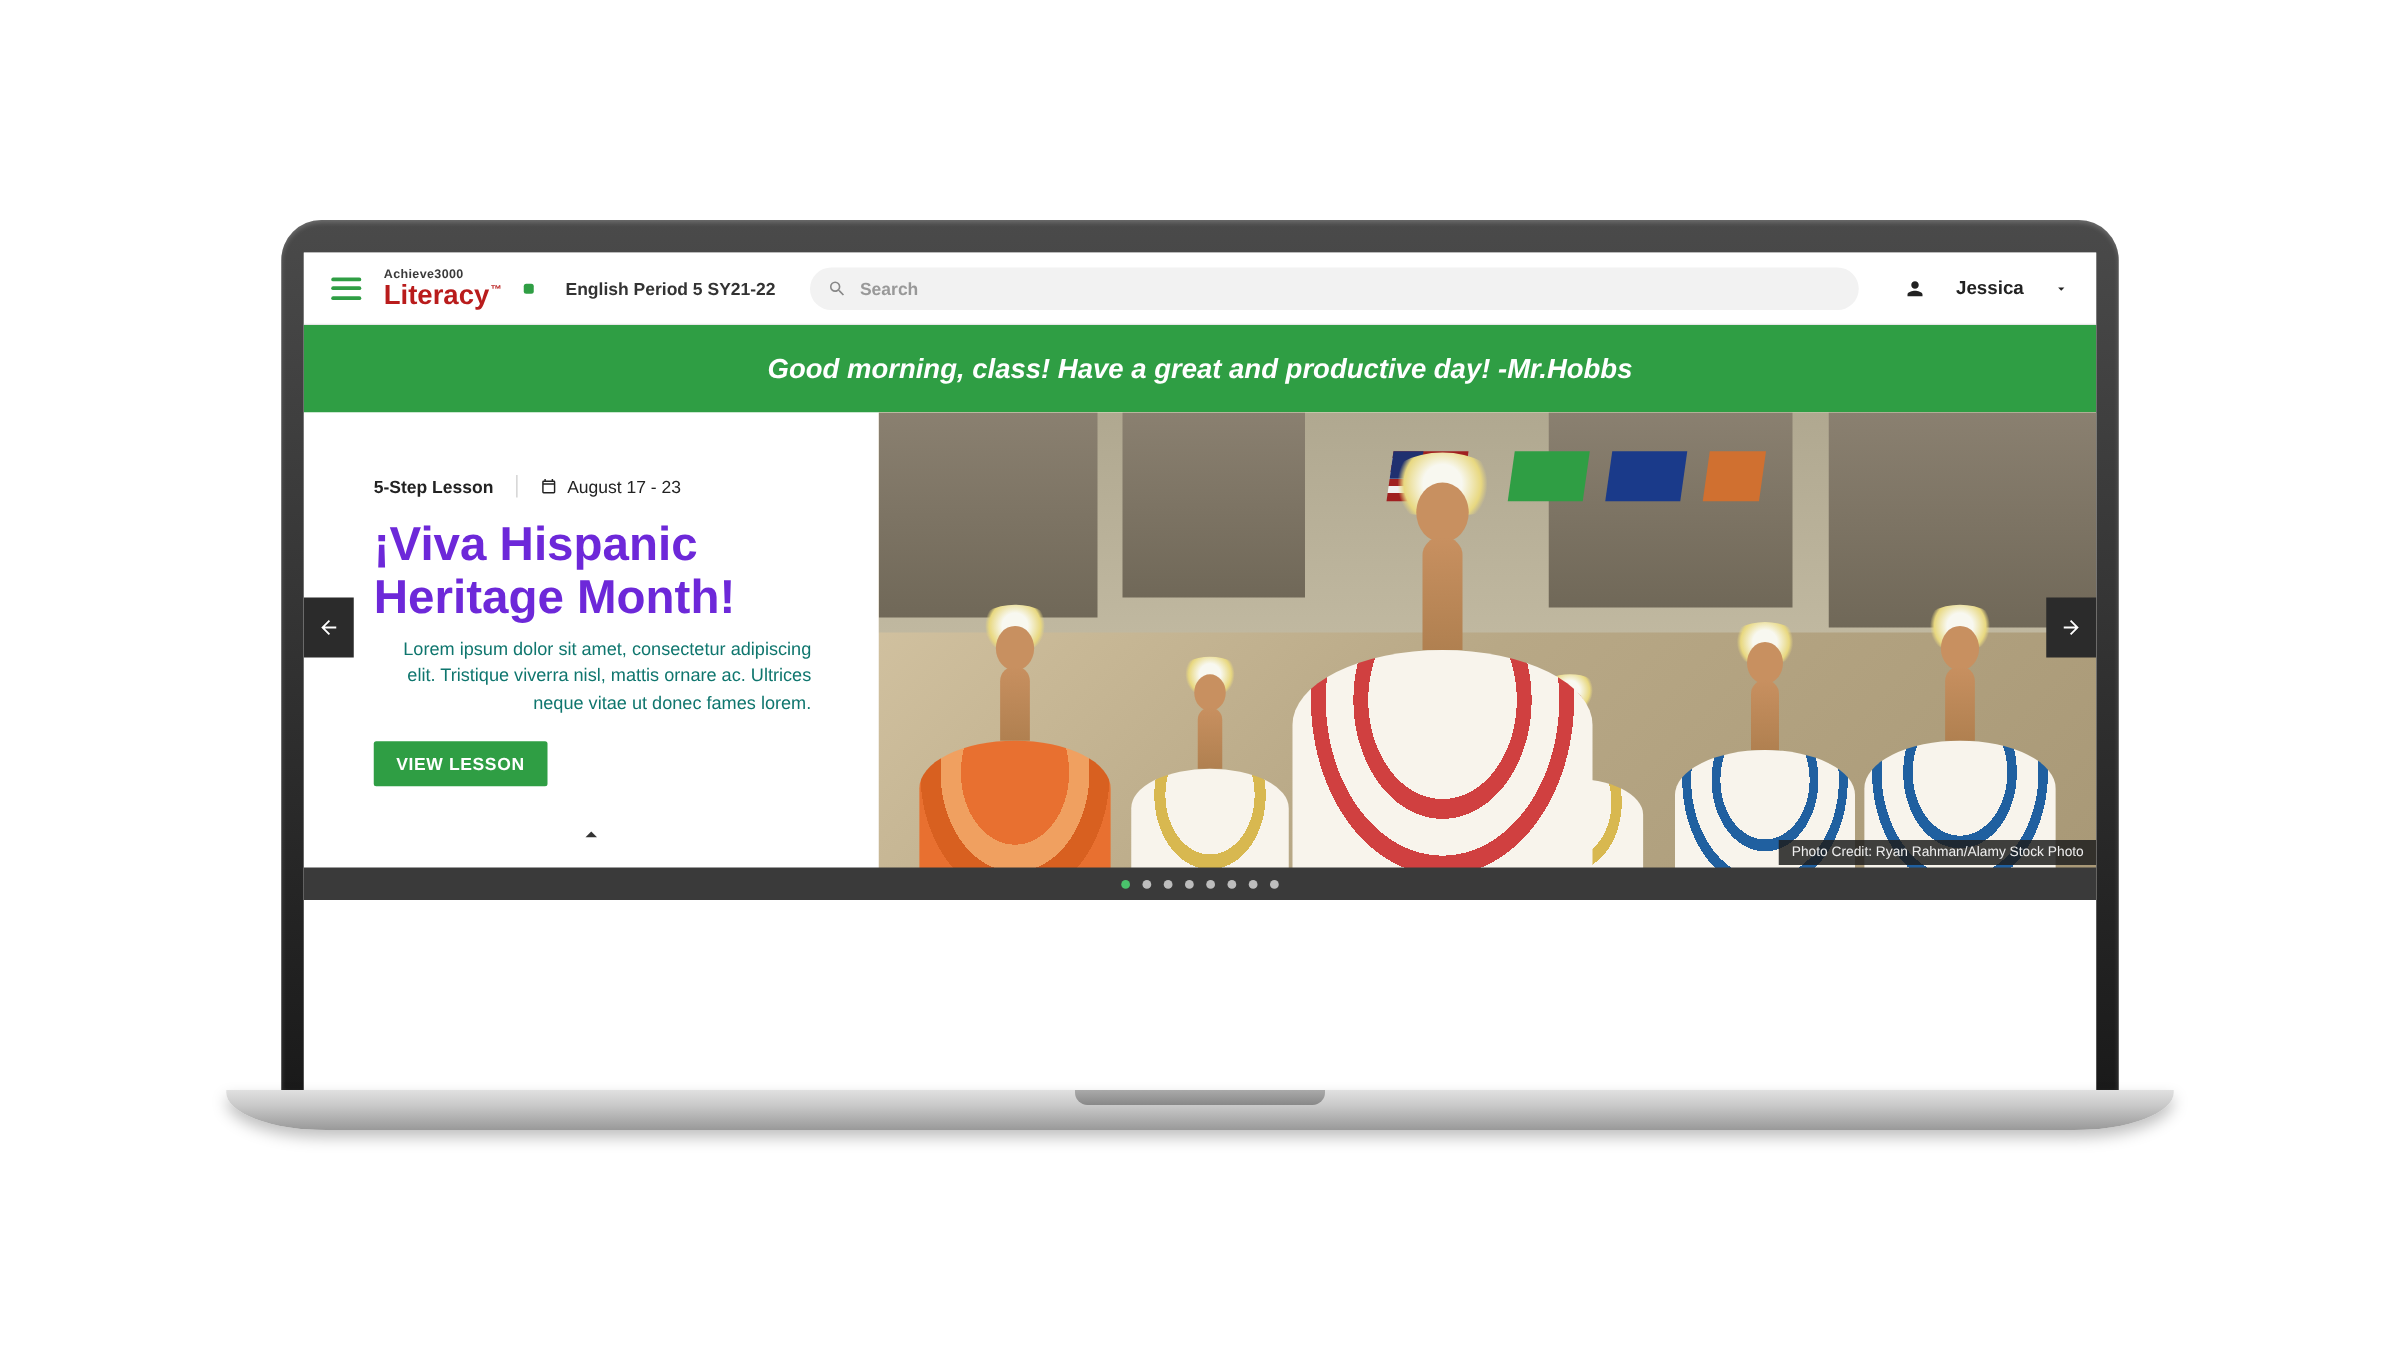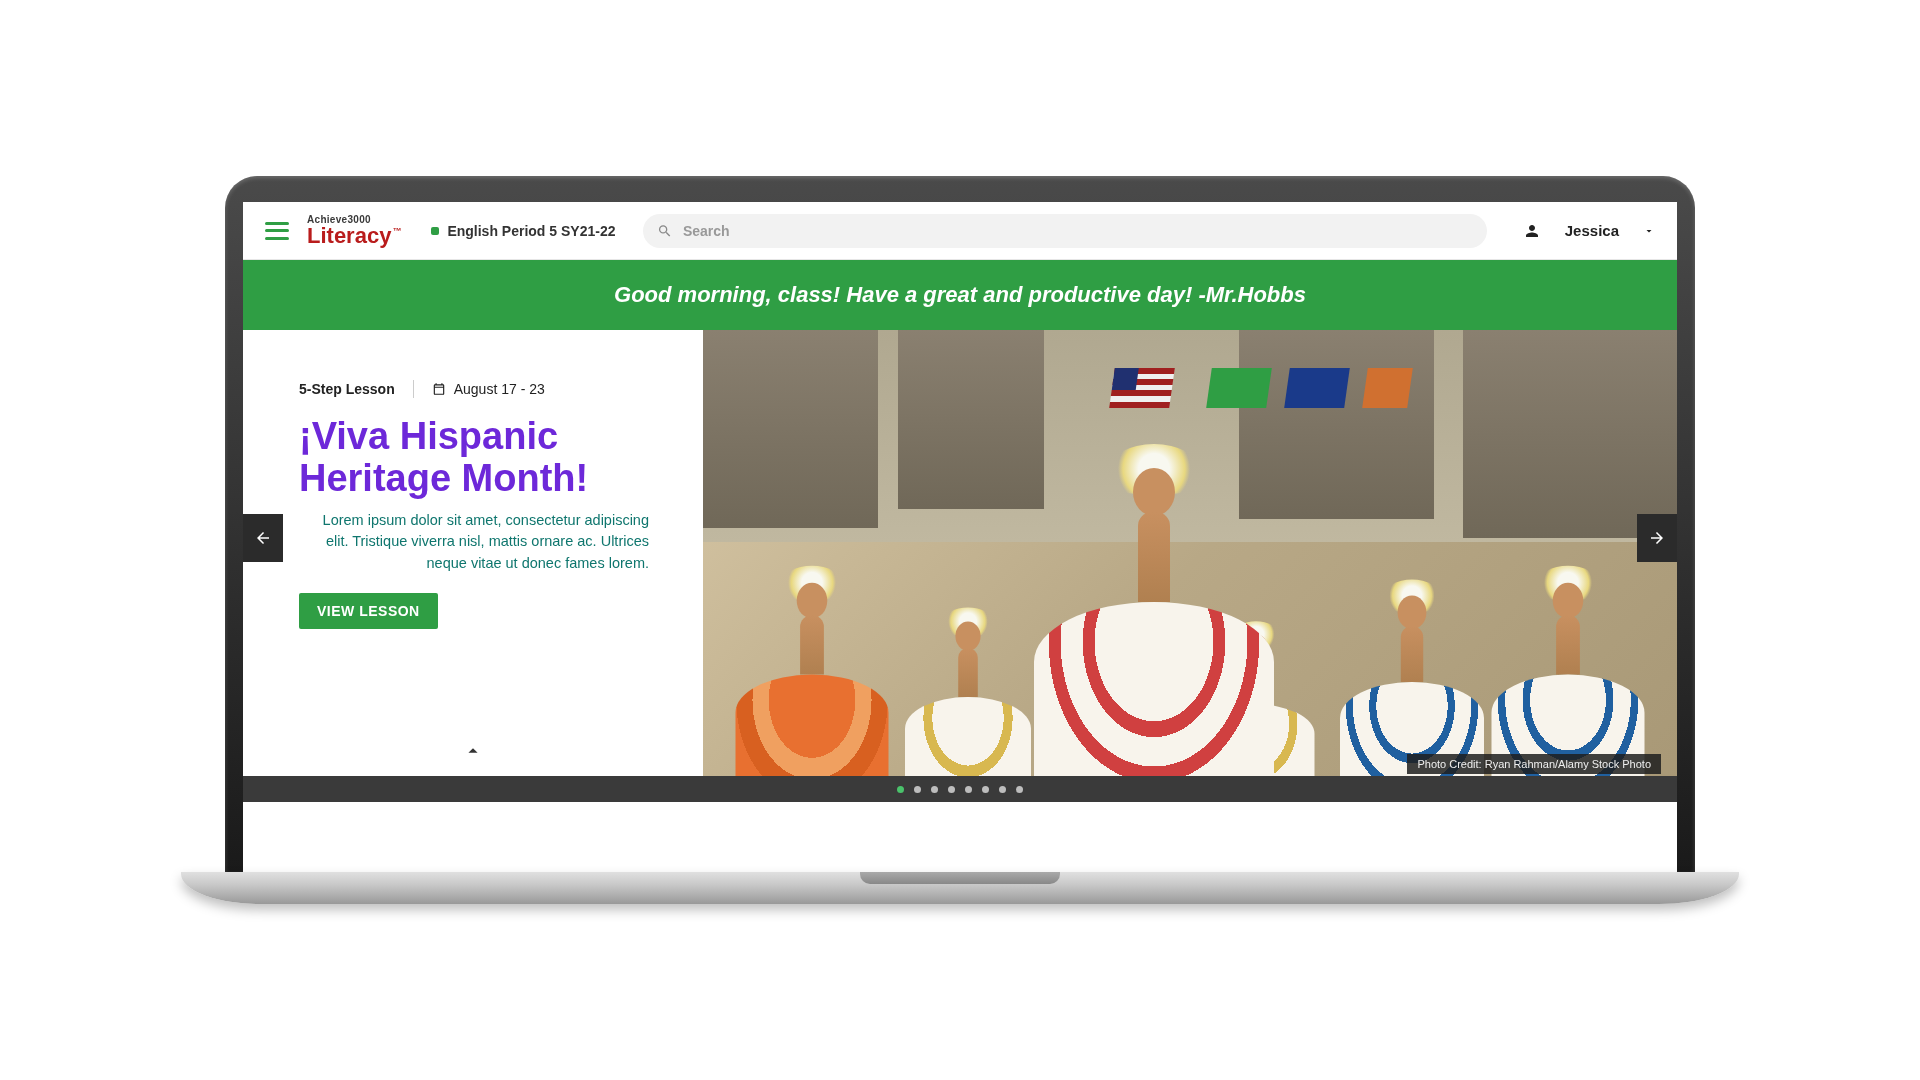--- a/index.html
+++ b/index.html
@@ -95,25 +95,24 @@
       content: "™";
       font-size: 9px;
       vertical-align: top;
       position: relative;
       top: 2px;
       margin-left: 1px;
     }
     .class-pill {
       display: flex;
       align-items: center;
-      gap: 8px;
+      gap: 25px;
       font-size: 14px;
       font-weight: 600;
       color: #333;
-      margin-left: 12px;
     }
     .class-pill-dot {
       width: 8px;
       height: 8px;
       background: #2f9e44;
       border-radius: 2px;
     }
     .search-wrap {
       flex: 1;
       display: flex;
@@ -167,21 +166,21 @@
       color: #fff;
       text-align: center;
       font-size: 22px;
       font-weight: 700;
       font-style: italic;
       padding: 22px 10px;
     }
     
     .carousel {
       position: relative;
-      height: 472px;
+      height: 390px;
       background: #fff;
     }
     .carousel-body {
       position: absolute;
       inset: 0;
       display: flex;
     }
     .carousel-left {
       width: 460px;
       padding: 50px 40px 20px 56px;
@@ -348,21 +347,21 @@
     .d-center .dancer-head { width: 42px; height: 48px; top:-44px;}
     .d-center .dancer-headdress { width:90px; height:50px; top:-68px;}
     .d-left1 { left: 2%; z-index: 3; transform: scale(0.85); transform-origin: bottom;}
     .d-left2 { left: 18%; z-index: 2; transform: scale(0.7); transform-origin: bottom;}
     .d-right1 { right: 18%; z-index: 3; transform: scale(0.8); transform-origin: bottom;}
     .d-right2 { right: 2%; z-index: 4; transform: scale(0.85); transform-origin: bottom;}
     .d-right3 { right: 34%; z-index: 2; transform: scale(0.65); transform-origin: bottom;}
     .photo-credit {
       position: absolute;
       bottom: 28px;
-      right: 16px;
+      right: 0;
       background: rgba(30,30,30,0.85);
       color: #eee;
       font-size: 11px;
       padding: 4px 10px;
       z-index: 20;
     }
     .nav-arrow {
       position: absolute;
       top: 44%;
       transform: translateY(-50%);

